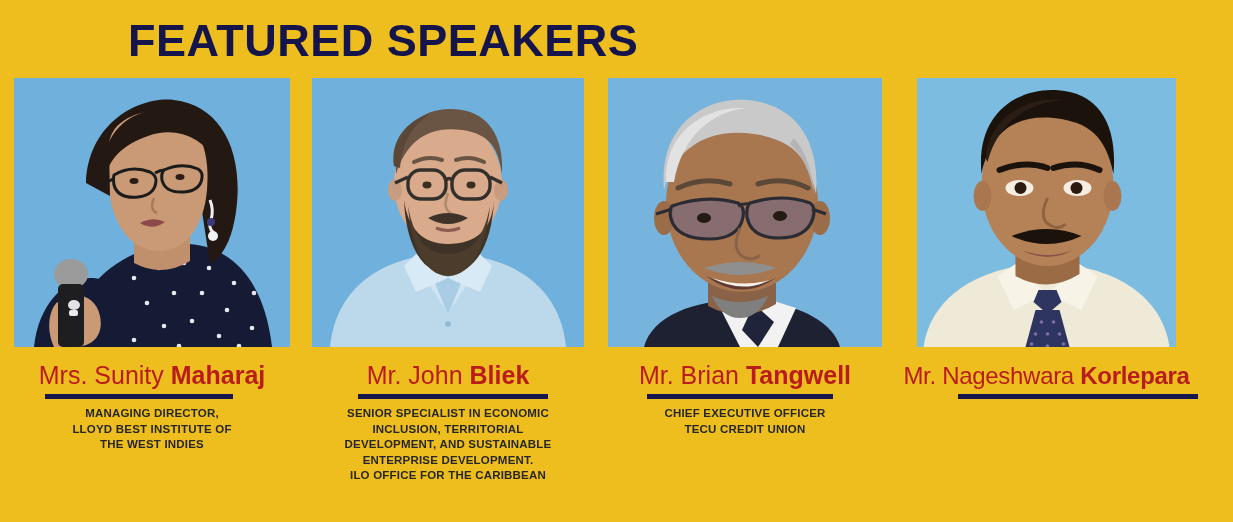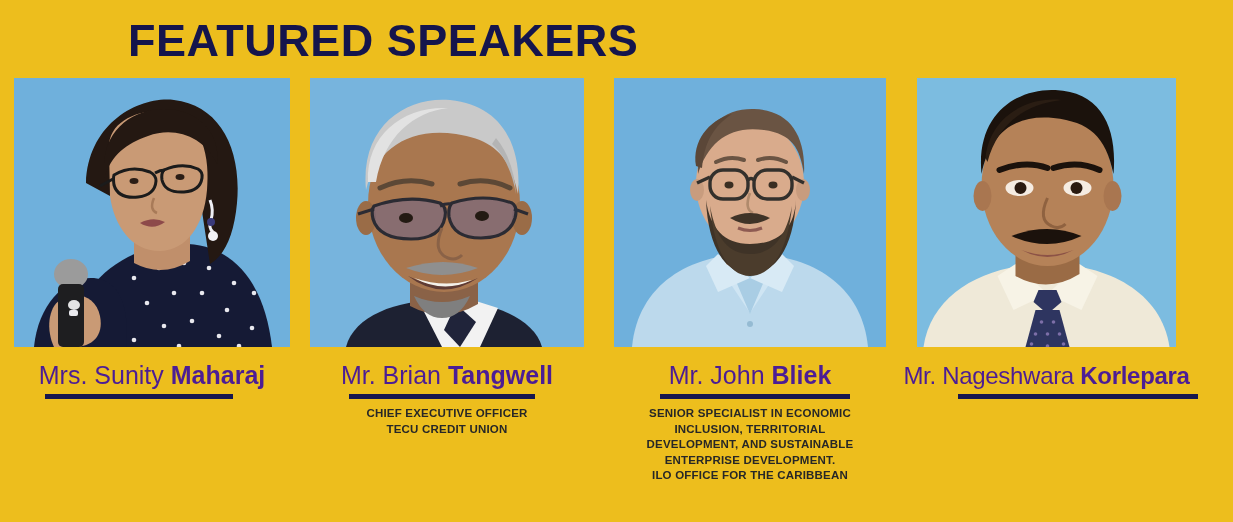--- a/index.html
+++ b/index.html
@@ -72,21 +72,21 @@
 
   
   .name-wrap {
     margin-top: 14px;
     text-align: center;
     white-space: nowrap;
   }
   .name {
     font-size: 25px;
     line-height: 29px;
-    color: #4c1d95;
+    color: #b91c1c;
     font-weight: 500;
     font-family: "Liberation Sans", sans-serif;
   }
   .name .first { font-weight: 500; }
   .name .last  { font-weight: bold; }
   .s4 .name { font-size: 24px; letter-spacing: -0.3px; }
 
   .underline {
     height: 5px;
     background: #17174e;
@@ -182,20 +182,81 @@
           <rect x="44" y="206" width="26" height="63" rx="5" fill="#1e1e20"></rect>
           <ellipse cx="60" cy="227" rx="6" ry="5" fill="#e4e4e4"></ellipse>
 
           <rect x="55" y="232" width="9" height="6" rx="2" fill="#e9e9ee"></rect>
         </svg>
       </div>
       <div class="name-wrap">
         <div class="name"><span class="first">Mrs. Sunity </span><span class="last">Maharaj</span></div>
       </div>
       <div class="underline"></div>
+      <div class="role">MANAGING DIRECTOR,
+LLOYD BEST INSTITUTE OF
+THE WEST INDIES</div>
+    </div>
+
+    <div class="speaker s2">
+      <div class="photo">
+        <svg viewBox="0 0 272 269" preserveAspectRatio="xMidYMid slice">
+          <rect x="0" y="0" width="272" height="269" fill="#6fb0dc"></rect>
+
+          <path d="M18 269 C24 206 76 176 136 176 C196 176 248 206 254 269 Z" fill="#bcd9ec"></path>
+          <path d="M136 176 L110 196 L136 235 L162 196 Z" fill="#cfe5f3"></path>
+          <path d="M112 180 L136 236 L160 180 L136 196 Z" fill="#a9cde4"></path>
+
+          <path d="M104 176 L136 200 L104 214 L92 188 Z" fill="#d8eaf5"></path>
+          <path d="M168 176 L136 200 L168 214 L180 188 Z" fill="#d8eaf5"></path>
+
+          <path d="M112 146 L112 186 Q136 200 160 186 L160 146 Z" fill="#c89c7e"></path>
+
+          <ellipse cx="136" cy="106" rx="54" ry="64" fill="#d9ab8c"></ellipse>
+
+          <path d="M84 96 C82 48 112 30 140 31 C176 32 192 58 190 96 C186 70 178 56 150 52 C116 47 94 64 84 96 Z" fill="#6a5443"></path>
+          <path d="M82 88 C78 64 94 42 118 36 C100 48 90 64 88 90 Z" fill="#5b4738"></path>
+
+          <ellipse cx="83" cy="112" rx="7" ry="11" fill="#c89c7e"></ellipse>
+          <ellipse cx="189" cy="112" rx="7" ry="11" fill="#c89c7e"></ellipse>
+
+          <g fill="none" stroke="#33302c" stroke-width="3.4">
+            <rect x="96" y="92" width="38" height="29" rx="13"></rect>
+            <rect x="140" y="92" width="38" height="29" rx="13"></rect>
+            <path d="M134 102 q3 -3 6 0"></path>
+            <path d="M96 99 L83 105"></path>
+            <path d="M178 99 L190 105"></path>
+          </g>
+          <ellipse cx="115" cy="107" rx="4.5" ry="3.4" fill="#3a2e22"></ellipse>
+          <ellipse cx="159" cy="107" rx="4.5" ry="3.4" fill="#3a2e22"></ellipse>
+
+          <path d="M102 84 q14 -7 28 -2" stroke="#6a5443" stroke-width="4" fill="none" stroke-linecap="round"></path>
+          <path d="M144 82 q14 -5 28 2" stroke="#6a5443" stroke-width="4" fill="none" stroke-linecap="round"></path>
+
+          <path d="M136 115 q-6 16 3 20" stroke="#b08a6c" stroke-width="2.6" fill="none"></path>
+
+          <path d="M92 122 C94 170 112 196 136 196 C162 196 180 168 182 122 C180 152 164 166 136 166 C110 166 96 150 92 122 Z" fill="#3f3327"></path>
+          <path d="M96 128 C100 174 116 198 136 198 C158 198 174 172 178 128 C172 160 158 176 136 176 C114 176 102 160 96 128 Z" fill="#4b3c2c"></path>
+
+          <path d="M116 140 q20 -10 40 0 q-20 12 -40 0 Z" fill="#3f3327"></path>
+
+          <path d="M124 150 q12 5 24 0" stroke="#8e5b52" stroke-width="3" fill="none"></path>
+
+          <circle cx="136" cy="246" r="3" fill="#95bbd3"></circle>
+        </svg>
+      </div>
+      <div class="name-wrap">
+        <div class="name"><span class="first">Mr. John </span><span class="last">Bliek</span></div>
+      </div>
+      <div class="underline"></div>
+      <div class="role">SENIOR SPECIALIST IN ECONOMIC
+INCLUSION, TERRITORIAL
+DEVELOPMENT, AND SUSTAINABLE
+ENTERPRISE DEVELOPMENT.
+ILO OFFICE FOR THE CARIBBEAN</div>
     </div>
 
     <div class="speaker s3">
       <div class="photo">
         <svg viewBox="0 0 274 269" preserveAspectRatio="xMidYMid slice">
           <rect x="0" y="0" width="274" height="269" fill="#77b4dd"></rect>
 
           <path d="M36 269 C44 238 86 222 132 222 C180 222 224 240 232 269 Z" fill="#1d2132"></path>
 
           <path d="M108 222 L132 269 L170 269 L188 230 L150 218 Z" fill="#f2f2f2"></path>
@@ -234,78 +295,20 @@
 
           <path d="M104 218 q28 12 56 0 q-10 22 -28 22 q-18 0 -28 -22 Z" fill="#7f7f7f"></path>
         </svg>
       </div>
       <div class="name-wrap">
         <div class="name"><span class="first">Mr. Brian </span><span class="last">Tangwell</span></div>
       </div>
       <div class="underline"></div>
       <div class="role">CHIEF EXECUTIVE OFFICER
 TECU CREDIT UNION</div>
-    </div>
-
-    <div class="speaker s2">
-      <div class="photo">
-        <svg viewBox="0 0 272 269" preserveAspectRatio="xMidYMid slice">
-          <rect x="0" y="0" width="272" height="269" fill="#6fb0dc"></rect>
-
-          <path d="M18 269 C24 206 76 176 136 176 C196 176 248 206 254 269 Z" fill="#bcd9ec"></path>
-          <path d="M136 176 L110 196 L136 235 L162 196 Z" fill="#cfe5f3"></path>
-          <path d="M112 180 L136 236 L160 180 L136 196 Z" fill="#a9cde4"></path>
-
-          <path d="M104 176 L136 200 L104 214 L92 188 Z" fill="#d8eaf5"></path>
-          <path d="M168 176 L136 200 L168 214 L180 188 Z" fill="#d8eaf5"></path>
-
-          <path d="M112 146 L112 186 Q136 200 160 186 L160 146 Z" fill="#c89c7e"></path>
-
-          <ellipse cx="136" cy="106" rx="54" ry="64" fill="#d9ab8c"></ellipse>
-
-          <path d="M84 96 C82 48 112 30 140 31 C176 32 192 58 190 96 C186 70 178 56 150 52 C116 47 94 64 84 96 Z" fill="#6a5443"></path>
-          <path d="M82 88 C78 64 94 42 118 36 C100 48 90 64 88 90 Z" fill="#5b4738"></path>
-
-          <ellipse cx="83" cy="112" rx="7" ry="11" fill="#c89c7e"></ellipse>
-          <ellipse cx="189" cy="112" rx="7" ry="11" fill="#c89c7e"></ellipse>
-
-          <g fill="none" stroke="#33302c" stroke-width="3.4">
-            <rect x="96" y="92" width="38" height="29" rx="13"></rect>
-            <rect x="140" y="92" width="38" height="29" rx="13"></rect>
-            <path d="M134 102 q3 -3 6 0"></path>
-            <path d="M96 99 L83 105"></path>
-            <path d="M178 99 L190 105"></path>
-          </g>
-          <ellipse cx="115" cy="107" rx="4.5" ry="3.4" fill="#3a2e22"></ellipse>
-          <ellipse cx="159" cy="107" rx="4.5" ry="3.4" fill="#3a2e22"></ellipse>
-
-          <path d="M102 84 q14 -7 28 -2" stroke="#6a5443" stroke-width="4" fill="none" stroke-linecap="round"></path>
-          <path d="M144 82 q14 -5 28 2" stroke="#6a5443" stroke-width="4" fill="none" stroke-linecap="round"></path>
-
-          <path d="M136 115 q-6 16 3 20" stroke="#b08a6c" stroke-width="2.6" fill="none"></path>
-
-          <path d="M92 122 C94 170 112 196 136 196 C162 196 180 168 182 122 C180 152 164 166 136 166 C110 166 96 150 92 122 Z" fill="#3f3327"></path>
-          <path d="M96 128 C100 174 116 198 136 198 C158 198 174 172 178 128 C172 160 158 176 136 176 C114 176 102 160 96 128 Z" fill="#4b3c2c"></path>
-
-          <path d="M116 140 q20 -10 40 0 q-20 12 -40 0 Z" fill="#3f3327"></path>
-
-          <path d="M124 150 q12 5 24 0" stroke="#8e5b52" stroke-width="3" fill="none"></path>
-
-          <circle cx="136" cy="246" r="3" fill="#95bbd3"></circle>
-        </svg>
-      </div>
-      <div class="name-wrap">
-        <div class="name"><span class="first">Mr. John </span><span class="last">Bliek</span></div>
-      </div>
-      <div class="underline"></div>
-      <div class="role">SENIOR SPECIALIST IN ECONOMIC
-INCLUSION, TERRITORIAL
-DEVELOPMENT, AND SUSTAINABLE
-ENTERPRISE DEVELOPMENT.
-ILO OFFICE FOR THE CARIBBEAN</div>
     </div>
 
     <div class="speaker s4">
       <div class="photo">
         <svg viewBox="0 0 278 269" preserveAspectRatio="xMidYMid slice">
           <rect x="0" y="0" width="278" height="269" fill="#7cbce0"></rect>
 
           <path d="M16 269 C24 214 80 186 140 186 C200 186 254 214 262 269 Z" fill="#efe9d8"></path>
 
           <path d="M108 186 L140 216 L106 232 L90 198 Z" fill="#f7f3e6"></path>

